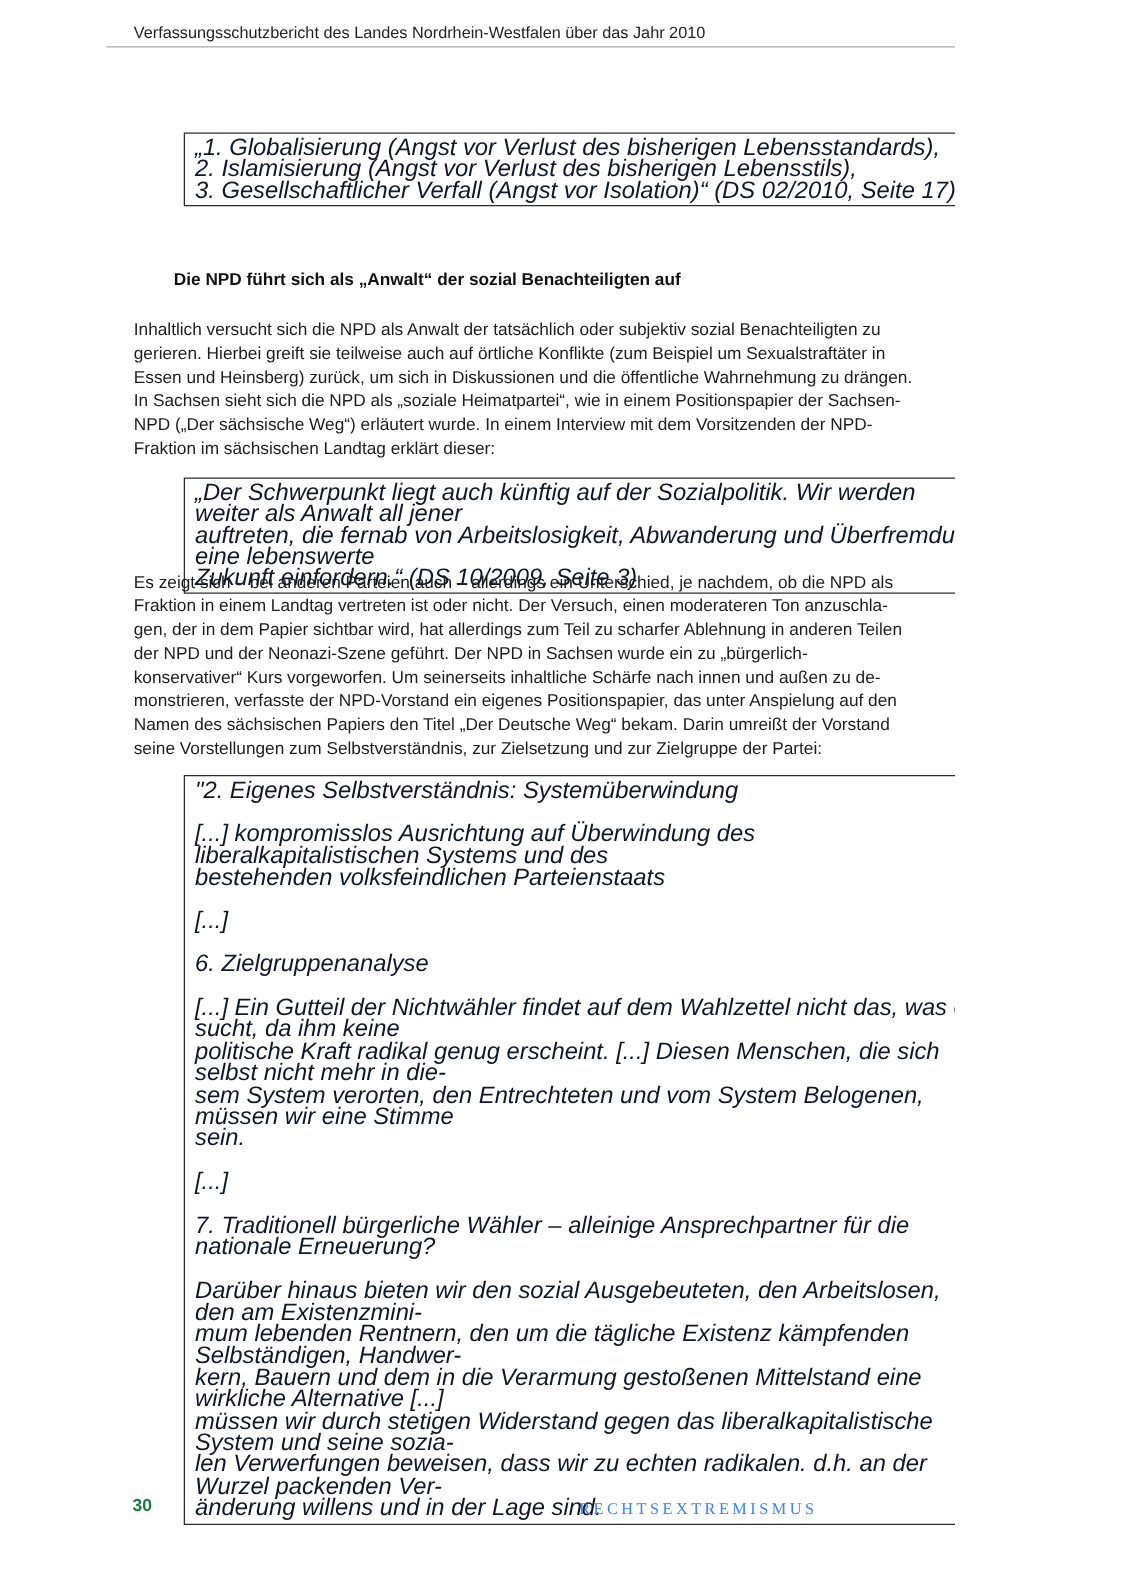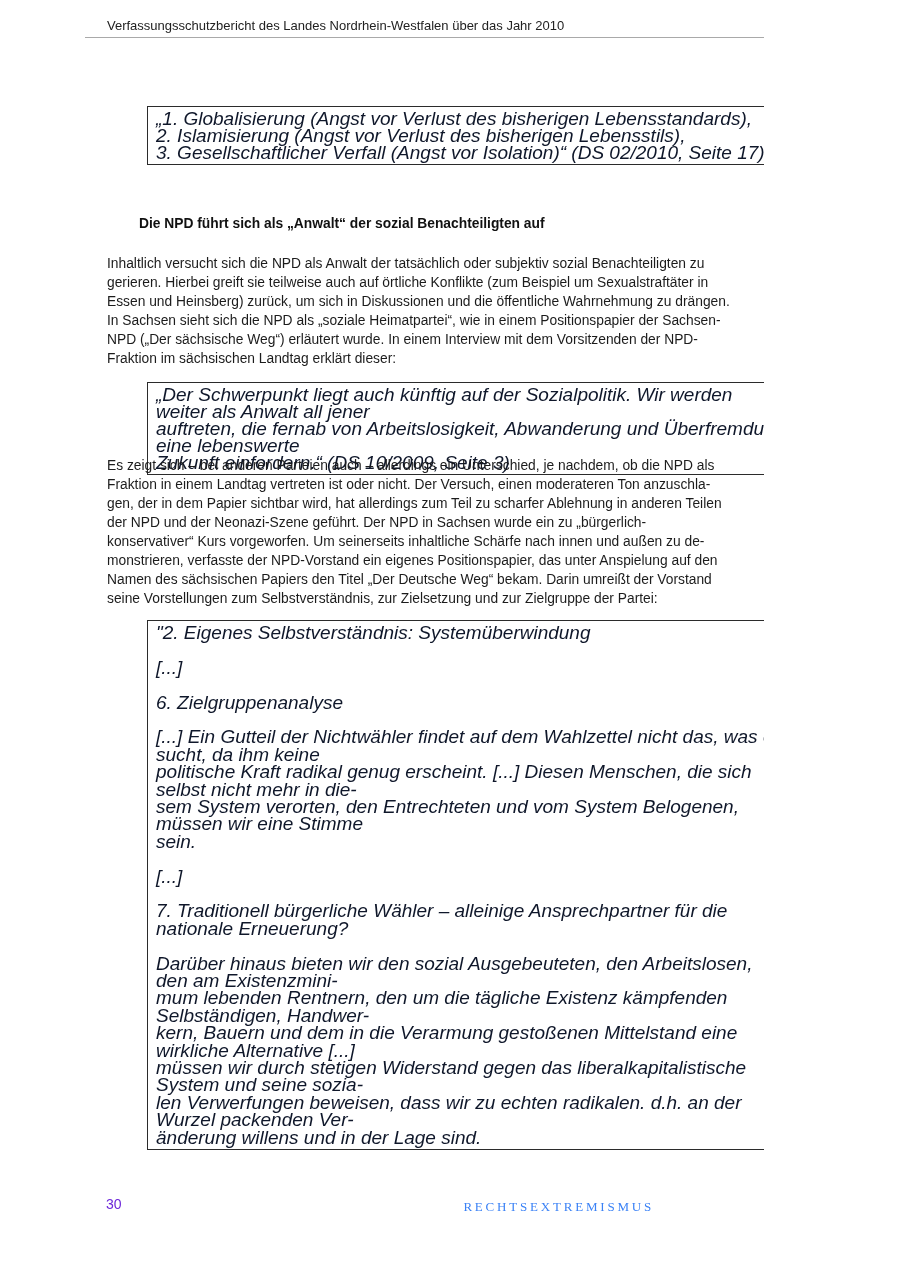--- a/index.html
+++ b/index.html
@@ -73,21 +73,22 @@
     color: #1c1c1c;
   }
   .para1 { top: 254px; }
   .para2 { top: 456px; }
 
   .footer-page-number {
     position: absolute;
     left: 106px;
     top: 1196px;
     font-size: 14px;
-    color: #6d28d9;
+    color: #15803d;
+    font-weight: bold;
   }
   .footer-chapter {
     position: absolute;
     right: 110px;
     top: 1199px;
     font-family: "Liberation Serif", serif;
     font-size: 13px;
     letter-spacing: 2.8px;
     color: #3b82f6;
   }
@@ -122,20 +123,22 @@
 Fraktion in einem Landtag vertreten ist oder nicht. Der Versuch, einen moderateren Ton anzuschla-
 gen, der in dem Papier sichtbar wird, hat allerdings zum Teil zu scharfer Ablehnung in anderen Teilen
 der NPD und der Neonazi-Szene geführt. Der NPD in Sachsen wurde ein zu „bürgerlich-
 konservativer“ Kurs vorgeworfen. Um seinerseits inhaltliche Schärfe nach innen und außen zu de-
 monstrieren, verfasste der NPD-Vorstand ein eigenes Positionspapier, das unter Anspielung auf den
 Namen des sächsischen Papiers den Titel „Der Deutsche Weg“ bekam. Darin umreißt der Vorstand
 seine Vorstellungen zum Selbstverständnis, zur Zielsetzung und zur Zielgruppe der Partei:</div>
 
   <div class="quote-box box3">
     <p class="lines">"2. Eigenes Selbstverständnis: Systemüberwindung</p>
+    <p class="lines">[...] kompromisslos Ausrichtung auf Überwindung des liberalkapitalistischen Systems und des
+bestehenden volksfeindlichen Parteienstaats</p>
     <p class="lines">[...]</p>
     <p class="lines">6. Zielgruppenanalyse</p>
     <p class="lines">[...] Ein Gutteil der Nichtwähler findet auf dem Wahlzettel nicht das, was er sucht, da ihm keine
 politische Kraft radikal genug erscheint. [...] Diesen Menschen, die sich selbst nicht mehr in die-
 sem System verorten, den Entrechteten und vom System Belogenen, müssen wir eine Stimme
 sein.</p>
     <p class="lines">[...]</p>
     <p class="lines">7. Traditionell bürgerliche Wähler – alleinige Ansprechpartner für die nationale Erneuerung?</p>
     <p class="lines">Darüber hinaus bieten wir den sozial Ausgebeuteten, den Arbeitslosen, den am Existenzmini-
 mum lebenden Rentnern, den um die tägliche Existenz kämpfenden Selbständigen, Handwer-

